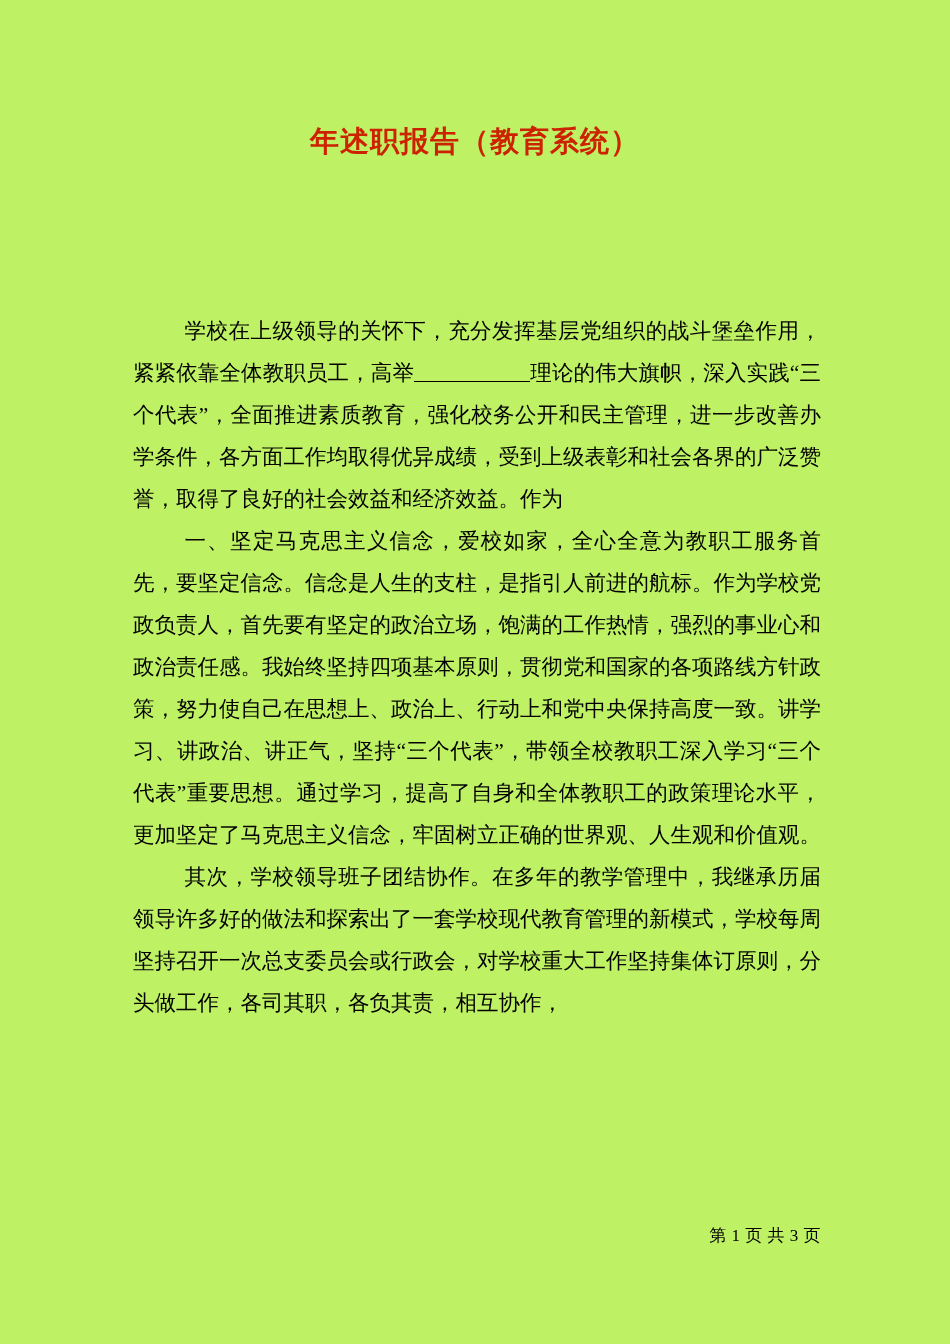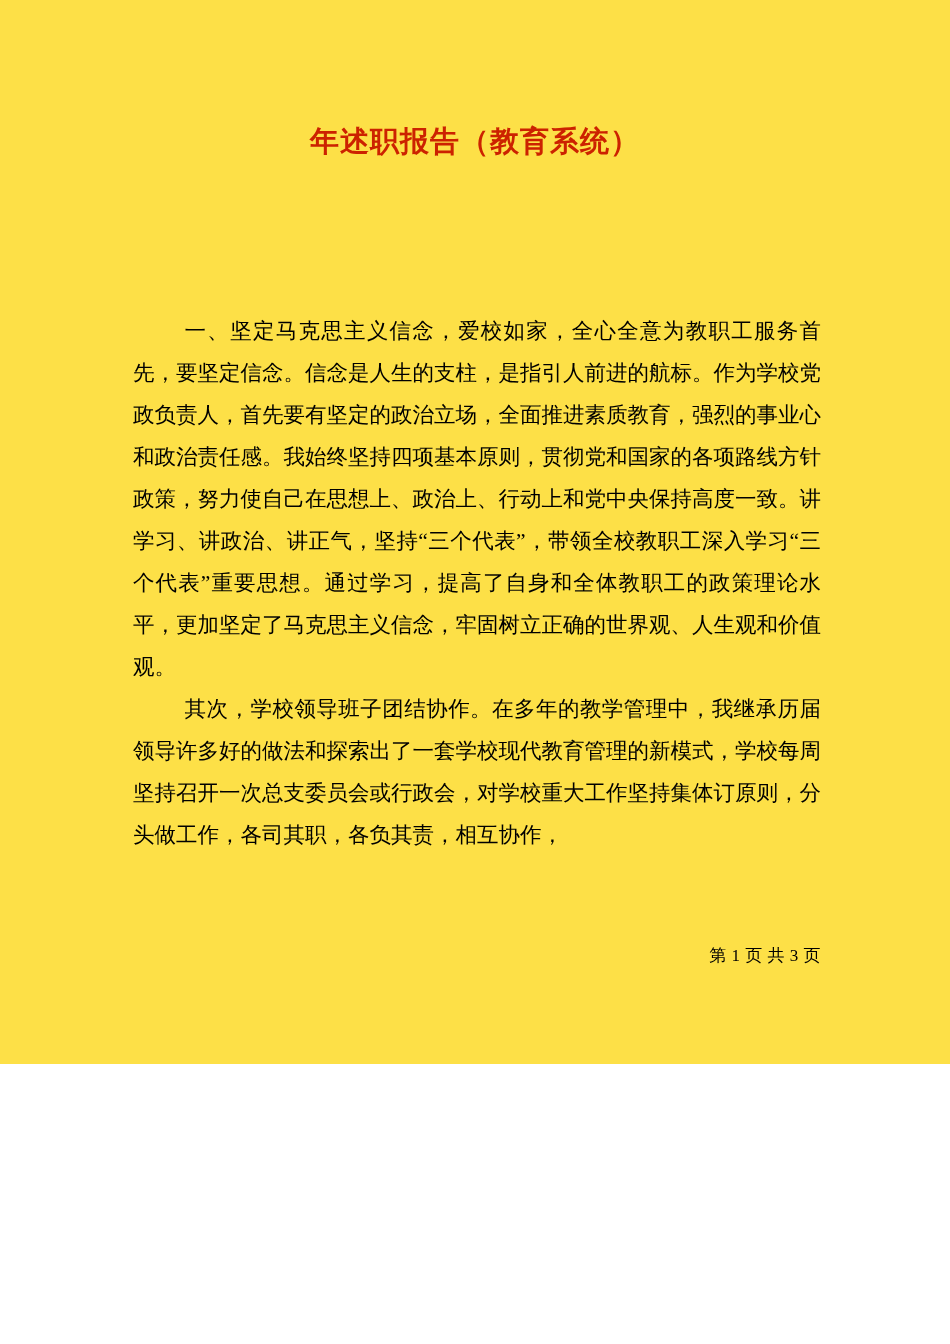--- a/index.html
+++ b/index.html
@@ -11,22 +11,22 @@
     width: 950px;
     height: 1344px;
     font-family: "Liberation Serif", "DejaVu Serif", serif;
     color: #000000;
     position: relative;
     overflow: hidden;
   }
   .page {
     position: relative;
     width: 950px;
-    height: 1064px;
-    background: #fde047;
+    height: 1344px;
+    background: #bef264;
     box-sizing: border-box;
   }
   .doc-title {
     position: absolute;
     top: 122px;
     left: 0;
     width: 950px;
     text-align: center;
     color: #cc2200;
     font-size: 29px;
@@ -71,23 +71,24 @@
 </style>
 </head>
 <body>
 
 <div class="page">
 
   <div class="doc-title">年述职报告（教育系统）</div>
 
   <div class="body-text">
 
+    <p class="para"><span>学校在上级领导的关怀下，充分发挥基层党组织的战斗堡垒作用，紧紧依靠全体教职员工，高举</span><span class="blank-line"></span><span>理论的伟大旗帜，深入实践“三个代表”，全面推进素质教育，强化校务公开和民主管理，进一步改善办学条件，各方面工作均取得优异成绩，受到上级表彰和社会各界的广泛赞誉，取得了良好的社会效益和经济效益。作为</span></p>
 
 
-    <p class="para">一、坚定马克思主义信念，爱校如家，全心全意为教职工服务首先，要坚定信念。信念是人生的支柱，是指引人前进的航标。作为学校党政负责人，首先要有坚定的政治立场，全面推进素质教育，强烈的事业心和政治责任感。我始终坚持四项基本原则，贯彻党和国家的各项路线方针政策，努力使自己在思想上、政治上、行动上和党中央保持高度一致。讲学习、讲政治、讲正气，坚持“三个代表”，带领全校教职工深入学习“三个代表”重要思想。通过学习，提高了自身和全体教职工的政策理论水平，更加坚定了马克思主义信念，牢固树立正确的世界观、人生观和价值观。</p>
+    <p class="para">一、坚定马克思主义信念，爱校如家，全心全意为教职工服务首先，要坚定信念。信念是人生的支柱，是指引人前进的航标。作为学校党政负责人，首先要有坚定的政治立场，饱满的工作热情，强烈的事业心和政治责任感。我始终坚持四项基本原则，贯彻党和国家的各项路线方针政策，努力使自己在思想上、政治上、行动上和党中央保持高度一致。讲学习、讲政治、讲正气，坚持“三个代表”，带领全校教职工深入学习“三个代表”重要思想。通过学习，提高了自身和全体教职工的政策理论水平，更加坚定了马克思主义信念，牢固树立正确的世界观、人生观和价值观。</p>
 
     <p class="para">其次，学校领导班子团结协作。在多年的教学管理中，我继承历届领导许多好的做法和探索出了一套学校现代教育管理的新模式，学校每周坚持召开一次总支委员会或行政会，对学校重大工作坚持集体订原则，分头做工作，各司其职，各负其责，相互协作，</p>
 
   </div>
 
   <div class="footer">第 1 页 共 3 页</div>
 
 </div>
 
 </body></html>

